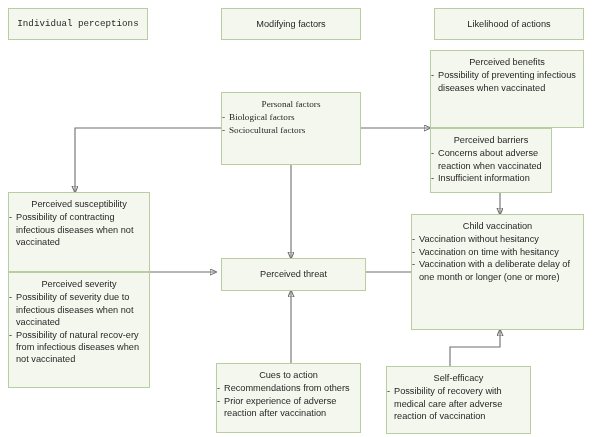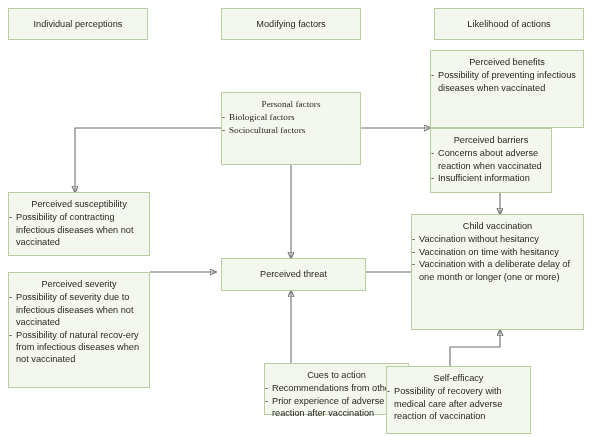--- a/index.html
+++ b/index.html
@@ -77,21 +77,21 @@
     stroke: #6f6f6f;
     stroke-width: 1.1;
     fill: none;
   }
 </style>
 </head>
 <body>
 
 <div id="canvas">
 
-  <div class="node header-node" style="left:8px; top:8px; width:140px; height:32px;">
+  <div class="node header-node" style="left:8px; top:8px; width:140px; height:32px;font-family:Liberation Mono, monospace;">
     <span class="title">Individual perceptions</span>
   </div>
 
   <div class="node header-node" style="left:221px; top:8px; width:140px; height:32px;">
     <span class="title">Modifying factors</span>
   </div>
 
   <div class="node header-node" style="left:434px; top:8px; width:150px; height:32px;">
     <span class="title">Likelihood of actions</span>
   </div>
@@ -136,21 +136,21 @@
   </div>
 
   <div class="node" style="left:430px; top:128px; width:122px; height:65px;">
     <span class="title">Perceived barriers</span>
     <ul>
       <li>Concerns about adverse reaction when vaccinated</li>
       <li>Insufficient information</li>
     </ul>
   </div>
 
-  <div class="node" style="left:8px; top:192px; width:142px; height:64px;">
+  <div class="node" style="left:8px; top:192px; width:142px; height:80px;">
     <span class="title">Perceived susceptibility</span>
     <ul>
       <li>Possibility of contracting infectious diseases when not vaccinated</li>
     </ul>
   </div>
 
   <div class="node" style="left:8px; top:272px; width:142px; height:116px;">
     <span class="title">Perceived severity</span>
     <ul>
       <li>Possibility of severity due to infectious diseases when not vaccinated</li>
@@ -164,21 +164,21 @@
 
   <div class="node" style="left:411px; top:214px; width:173px; height:116px;">
     <span class="title">Child vaccination</span>
     <ul>
       <li>Vaccination without hesitancy</li>
       <li>Vaccination on time with hesitancy</li>
       <li>Vaccination with a deliberate delay of one month or longer (one or more)</li>
     </ul>
   </div>
 
-  <div class="node" style="left:216px; top:363px; width:145px; height:52px;margin-left:48px;">
+  <div class="node" style="left:216px; top:363px; width:145px; height:70px;">
     <span class="title">Cues to action</span>
     <ul>
       <li>Recommendations from others</li>
       <li>Prior experience of adverse reaction after vaccination</li>
     </ul>
   </div>
 
   <div class="node" style="left:386px; top:366px; width:145px; height:68px;">
     <span class="title">Self-efficacy</span>
     <ul>

